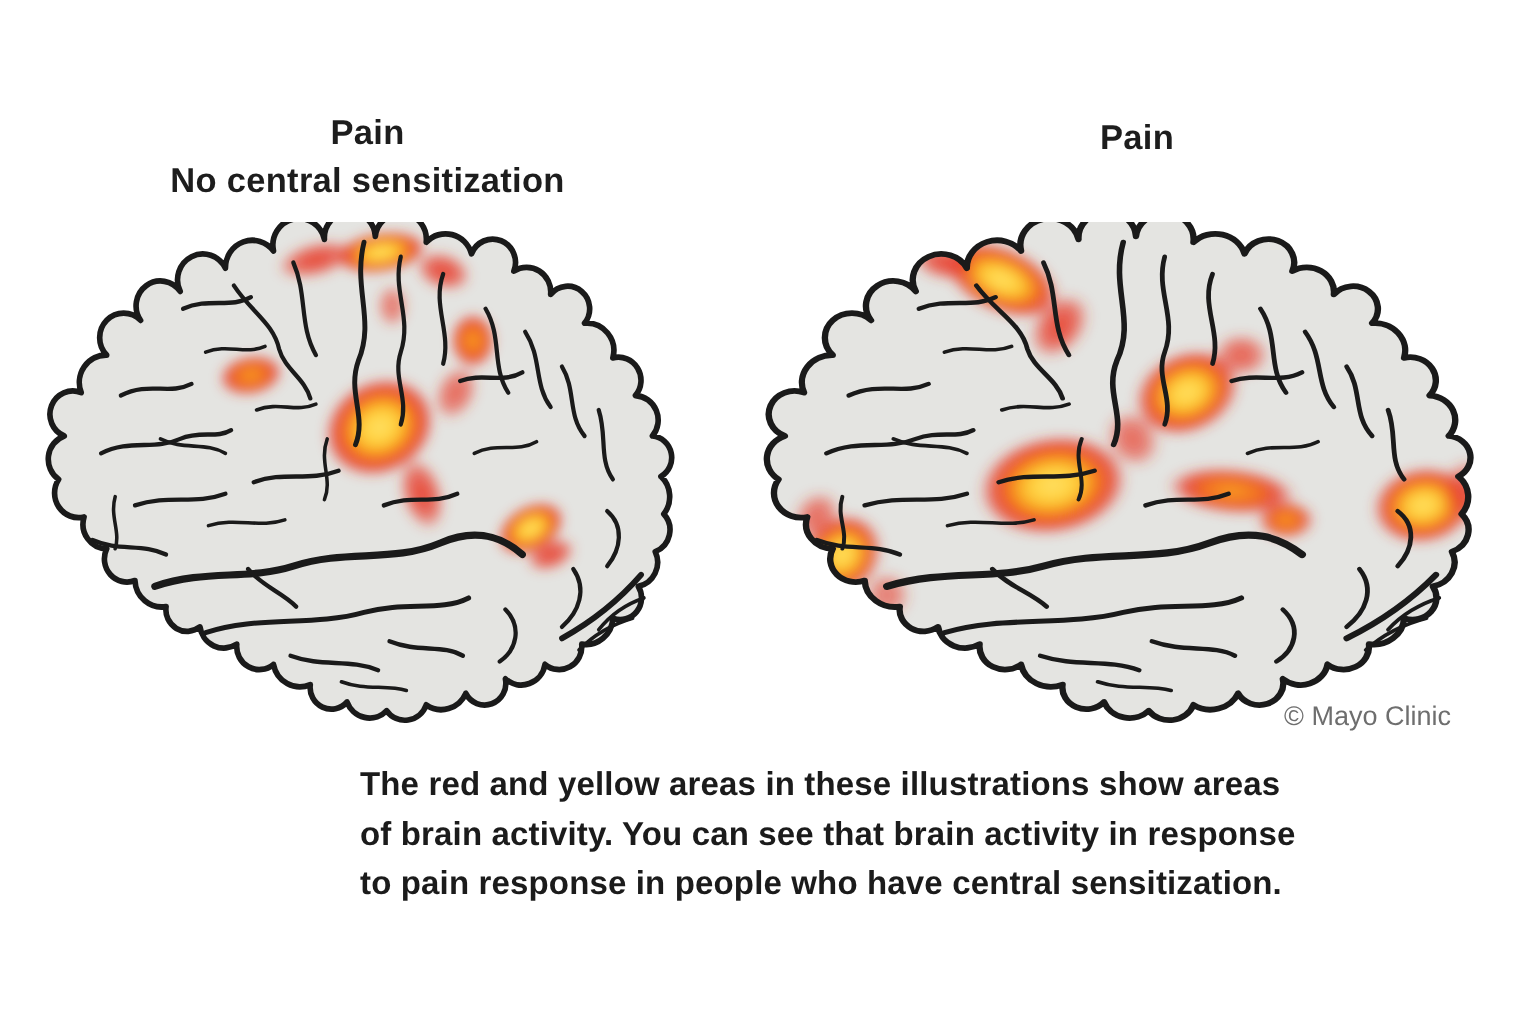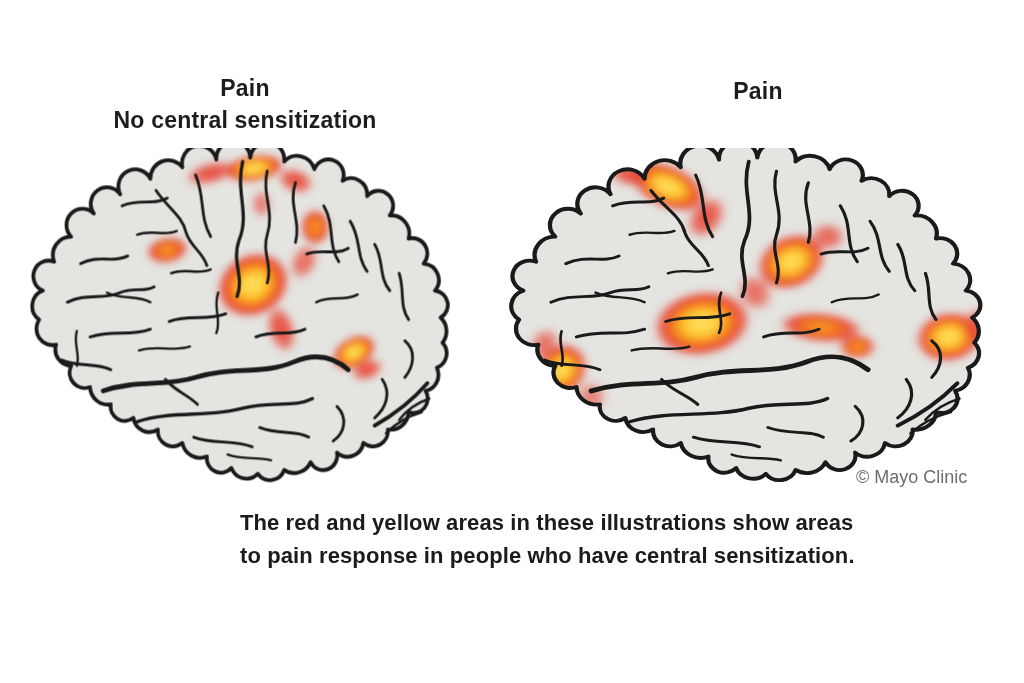--- a/index.html
+++ b/index.html
@@ -217,16 +217,17 @@
         <path d="M216 318 C232 324 248 320 262 324" fill="none" stroke="#1A1A1A" stroke-width="2.5" stroke-linecap="round"></path>
         <path d="M150 240 C160 252 174 256 184 266" fill="none" stroke="#1A1A1A" stroke-width="3" stroke-linecap="round"></path>
       </g>
   <path d="M16 178 A17 17 0 0 1 20 148 A15 15 0 0 1 32 118 A19 19 0 0 1 50 92 A16 16 0 0 1 74 68 A17 17 0 0 1 102 48 A15 15 0 0 1 134 32 A19 19 0 0 1 168 20 A16 16 0 0 1 204 12 A17 17 0 0 1 240 10 A15 15 0 0 1 276 14 A19 19 0 0 1 308 22 A16 16 0 0 1 338 34 A17 17 0 0 1 364 50 A15 15 0 0 1 388 70 A19 19 0 0 1 408 94 A16 16 0 0 1 424 120 A17 17 0 0 1 436 148 A15 15 0 0 1 442 176 A19 19 0 0 1 444 202 A16 16 0 0 1 438 228 A17 17 0 0 1 426 252 A15 15 0 0 1 408 274 A19 19 0 0 1 386 292 A16 16 0 0 1 360 306 A17 17 0 0 1 332 316 A15 15 0 0 1 304 326 A19 19 0 0 1 276 334 A16 16 0 0 1 248 338 A17 17 0 0 1 220 332 A15 15 0 0 1 194 320 A19 19 0 0 1 168 306 A16 16 0 0 1 142 292 A17 17 0 0 1 116 280 A15 15 0 0 1 92 266 A19 19 0 0 1 70 248 A16 16 0 0 1 50 226 A17 17 0 0 1 34 204 A17 17 0 0 1 16 178 Z" fill="none" stroke="#1A1A1A" stroke-width="4" stroke-linejoin="round"></path>
     </svg>
 
   <span class="attribution">© Mayo Clinic</span>
 
   <div class="caption">
     <div>The red and yellow areas in these illustrations show areas</div>
+    <div>of brain activity. You can see that brain activity in response</div>
     <div>to pain response in people who have central sensitization.</div>
   </div>
 
 </div>
 
 </body></html>

